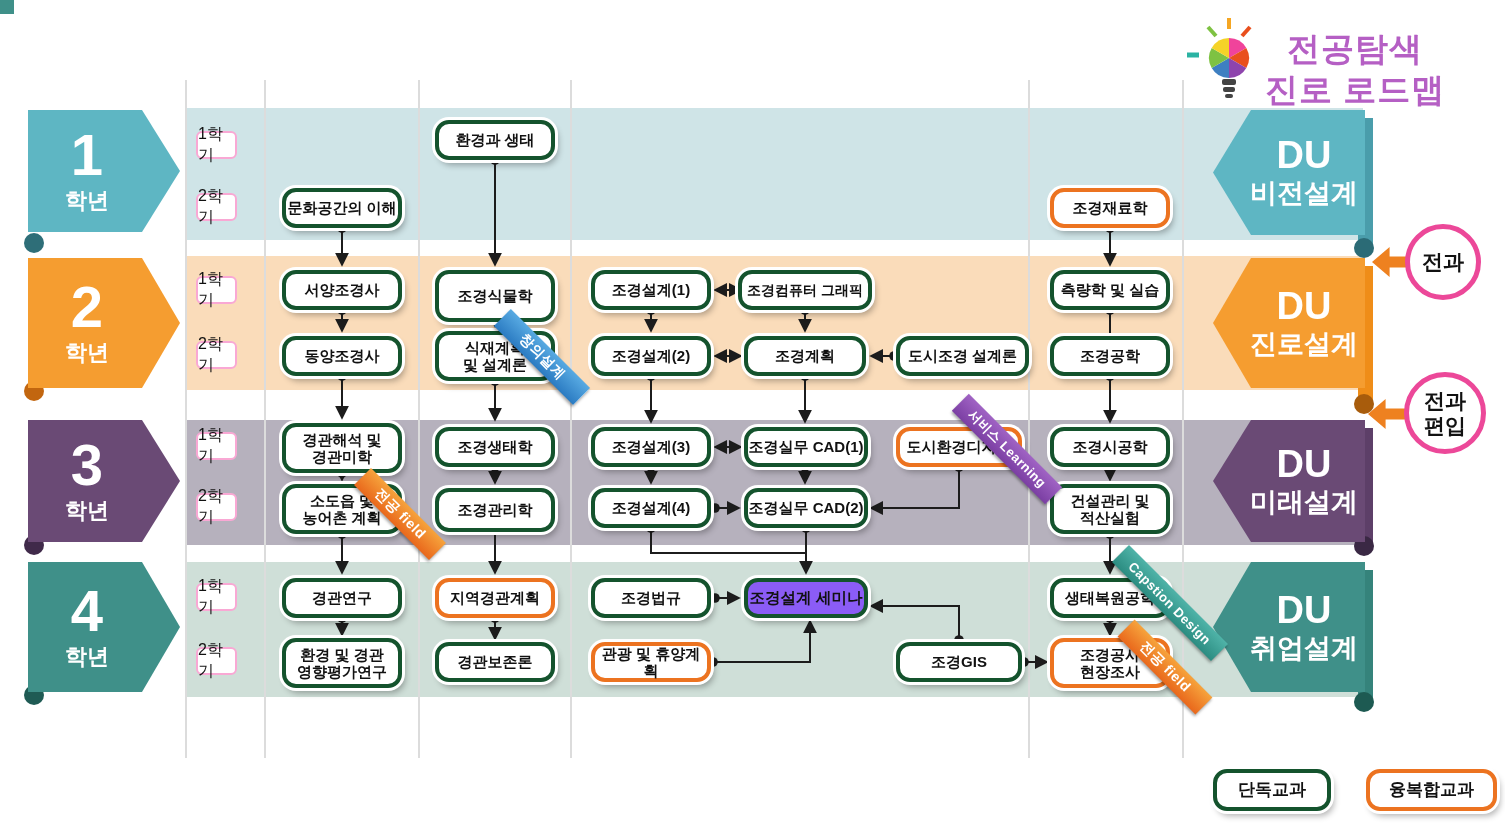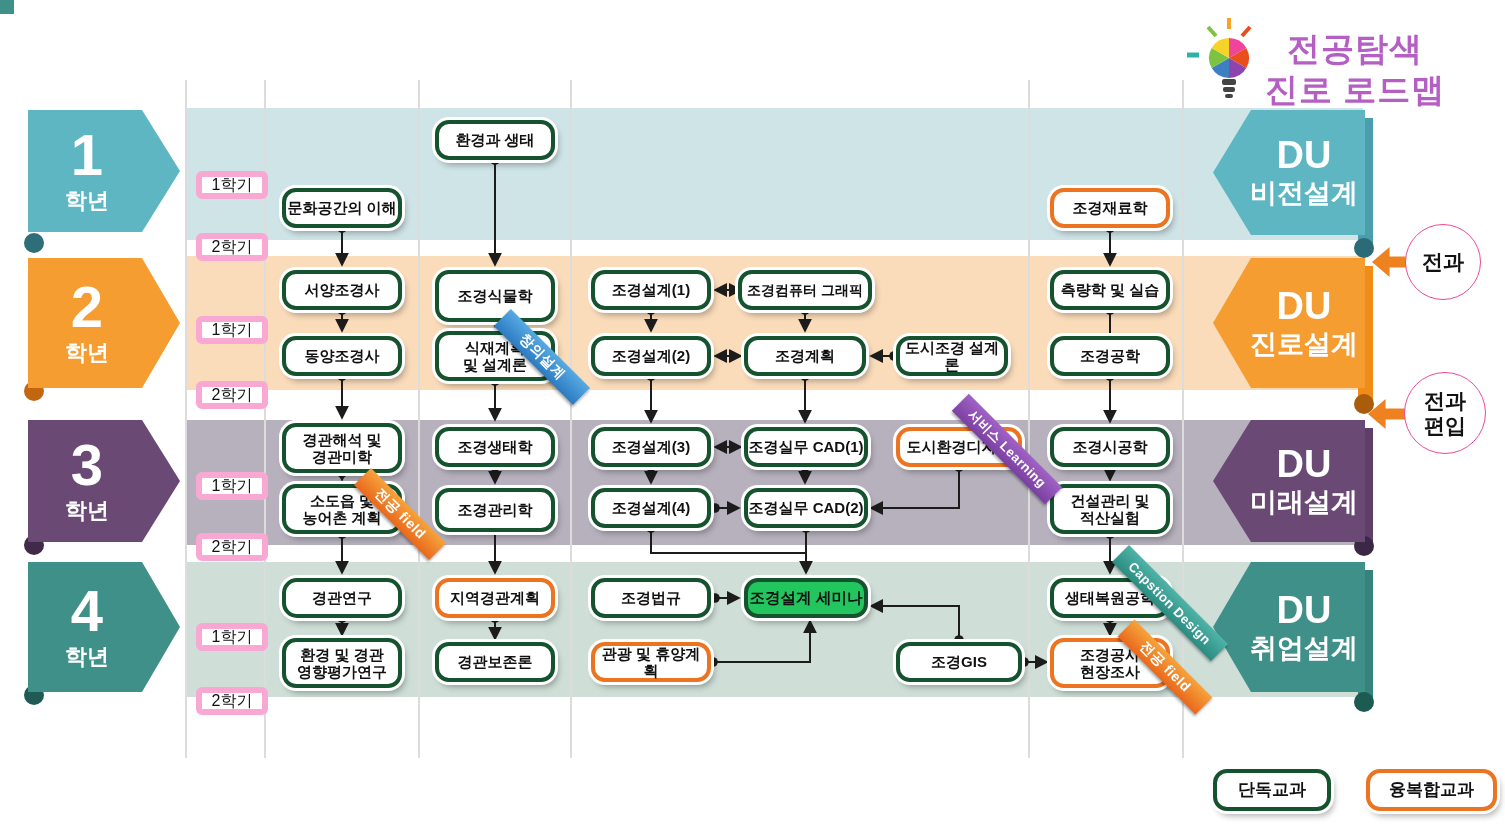--- a/index.html
+++ b/index.html
@@ -7,25 +7,25 @@
          font-family:"Liberation Sans","DejaVu Sans",sans-serif;color:#111;}
   .band{position:absolute;left:185px;width:1178px;z-index:0;}
   .colline{position:absolute;top:80px;height:678px;width:2px;background:#dcdcdc;z-index:0;}
   .corner{position:absolute;left:0;top:0;width:14px;height:14px;background:#3f9089;}
   
   .box{position:absolute;box-sizing:border-box;background:#fff;border:4px solid #14532d;border-radius:14px;
        box-shadow:0 0 0 3px #ffffff,3px 5px 6px rgba(0,0,0,.30);
        display:flex;align-items:center;justify-content:center;text-align:center;
        font-size:15px;font-weight:600;line-height:1.15;white-space:pre-line;z-index:5;}
   .box.fusion{border-color:#ec7320;}
-  .box.seminar{background:#22c55e;font-weight:800;font-size:15.5px;}
-  
-  .sem{position:absolute;left:196px;width:72px;height:28px;box-sizing:border-box;background:#fff;
-       border:6px solid #f9a8d4;border-radius:6px;display:flex;align-items:center;justify-content:center;
-       font-size:16px;z-index:4;margin-top:40px;}
+  .box.seminar{background:#8b5cf6;font-weight:800;font-size:15.5px;}
+  
+  .sem{position:absolute;left:196px;width:41px;height:28px;box-sizing:border-box;background:#fff;
+       border:2px solid #f9a8d4;border-radius:6px;display:flex;align-items:center;justify-content:center;
+       font-size:16px;z-index:4;}
   
   .year-banner{position:absolute;left:28px;width:152px;box-sizing:border-box;padding-right:34px;color:#fff;
        display:flex;flex-direction:column;align-items:center;justify-content:center;z-index:3;
        clip-path:polygon(0 0,75% 0,100% 50%,75% 100%,0 100%);}
   .year-num{font-size:58px;font-weight:700;line-height:1;}
   .year-suffix{font-size:22px;font-weight:700;margin-top:2px;}
   
   .du-banner{position:absolute;left:1213px;width:152px;box-sizing:border-box;padding-left:30px;color:#fff;
        display:flex;flex-direction:column;align-items:center;justify-content:center;z-index:3;font-weight:700;
        clip-path:polygon(25% 0,100% 0,100% 100%,25% 100%,0 50%);}
@@ -34,21 +34,21 @@
   .curl{position:absolute;width:20px;height:20px;border-radius:50%;z-index:2;}
   .strip{position:absolute;width:15px;z-index:1;border-radius:0 0 7px 7px;}
   
   .ribbon{position:absolute;transform:rotate(45deg);color:#fff;font-weight:700;letter-spacing:.5px;
        display:flex;align-items:center;justify-content:center;z-index:6;box-shadow:1px 2px 3px rgba(0,0,0,.35);}
   .rb-blue{background:linear-gradient(180deg,#58aae2,#2b7bc2);}
   .rb-orange{background:linear-gradient(180deg,#f6a33c,#e9681c);}
   .rb-purple{background:linear-gradient(180deg,#a063c4,#7b3fa3);}
   .rb-teal{background:linear-gradient(180deg,#4fb3a8,#2b8c81);}
   
-  .callout-circle{position:absolute;box-sizing:border-box;background:#fff;border:1px solid #ec4899;border-radius:50%;
+  .callout-circle{position:absolute;box-sizing:border-box;background:#fff;border:5px solid #ec4899;border-radius:50%;
        display:flex;align-items:center;justify-content:center;font-size:21px;font-weight:600;
        white-space:pre-line;line-height:1.2;z-index:5;}
   .callout-arrow{position:absolute;background:#ee8120;z-index:5;
        clip-path:polygon(0 50%,40% 0,40% 32%,100% 32%,100% 68%,40% 68%,40% 100%);}
   
   .title{position:absolute;left:1185px;top:14px;display:flex;align-items:flex-start;z-index:7;}
   .title-text{text-align:center;color:#b55fc4;font-weight:800;font-size:33px;line-height:1.25;letter-spacing:1px;margin-top:14px;}
   svg.wires{position:absolute;left:0;top:0;z-index:2;}
 </style>
 </head>
@@ -206,39 +206,39 @@
   <div class="box" style="left:282px;top:270px;width:120px;height:40px;">서양조경사</div>
   <div class="box" style="left:435px;top:270px;width:120px;height:52px;">조경식물학</div>
   <div class="box" style="left:591px;top:270px;width:120px;height:40px;">조경설계(1)</div>
   <div class="box" style="left:738px;top:270px;width:134px;height:40px;font-size:14px;">조경컴퓨터 그래픽</div>
   <div class="box" style="left:1050px;top:270px;width:120px;height:40px;">측량학 및 실습</div>
   <div class="box" style="left:282px;top:336px;width:120px;height:40px;">동양조경사</div>
   <div class="box" style="left:435px;top:331px;width:120px;height:50px;">식재계획
 및 설계론</div>
   <div class="box" style="left:591px;top:336px;width:120px;height:40px;">조경설계(2)</div>
   <div class="box" style="left:744px;top:336px;width:122px;height:40px;">조경계획</div>
-  <div class="box" style="left:896px;top:336px;width:112px;height:40px;">도시조경 설계론</div>
+  <div class="box" style="left:896px;top:336px;width:133px;height:40px;">도시조경 설계론</div>
   <div class="box" style="left:1050px;top:336px;width:120px;height:40px;">조경공학</div>
 
   <div class="box" style="left:282px;top:423px;width:120px;height:50px;">경관해석 및
 경관미학</div>
   <div class="box" style="left:435px;top:427px;width:120px;height:40px;">조경생태학</div>
   <div class="box" style="left:591px;top:427px;width:120px;height:40px;">조경설계(3)</div>
   <div class="box" style="left:744px;top:427px;width:124px;height:40px;">조경실무 CAD(1)</div>
   <div class="box fusion" style="left:896px;top:427px;width:126px;height:40px;">도시환경디자인</div>
   <div class="box" style="left:1050px;top:427px;width:120px;height:40px;">조경시공학</div>
   <div class="box" style="left:282px;top:484px;width:120px;height:50px;">소도읍 및
 농어촌 계획</div>
   <div class="box" style="left:435px;top:488px;width:120px;height:44px;">조경관리학</div>
   <div class="box" style="left:591px;top:488px;width:120px;height:40px;">조경설계(4)</div>
   <div class="box" style="left:744px;top:488px;width:124px;height:40px;">조경실무 CAD(2)</div>
   <div class="box" style="left:1050px;top:484px;width:120px;height:50px;">건설관리 및
 적산실험</div>
 
-  <div class="box" style="left:282px;top:578px;width:120px;height:40px;border-radius:15px;">경관연구</div>
+  <div class="box" style="left:282px;top:578px;width:120px;height:40px;">경관연구</div>
   <div class="box fusion" style="left:435px;top:578px;width:120px;height:40px;">지역경관계획</div>
   <div class="box" style="left:591px;top:578px;width:120px;height:40px;">조경법규</div>
   <div class="box seminar" style="left:744px;top:578px;width:124px;height:40px;">조경설계 세미나</div>
   <div class="box" style="left:1050px;top:578px;width:120px;height:40px;">생태복원공학</div>
   <div class="box" style="left:282px;top:638px;width:120px;height:50px;">환경 및 경관
 영향평가연구</div>
   <div class="box" style="left:435px;top:642px;width:120px;height:40px;">경관보존론</div>
   <div class="box fusion" style="left:591px;top:642px;width:120px;height:40px;">관광 및 휴양계획</div>
   <div class="box fusion" style="left:1050px;top:638px;width:120px;height:50px;">조경공사
 현장조사</div>

